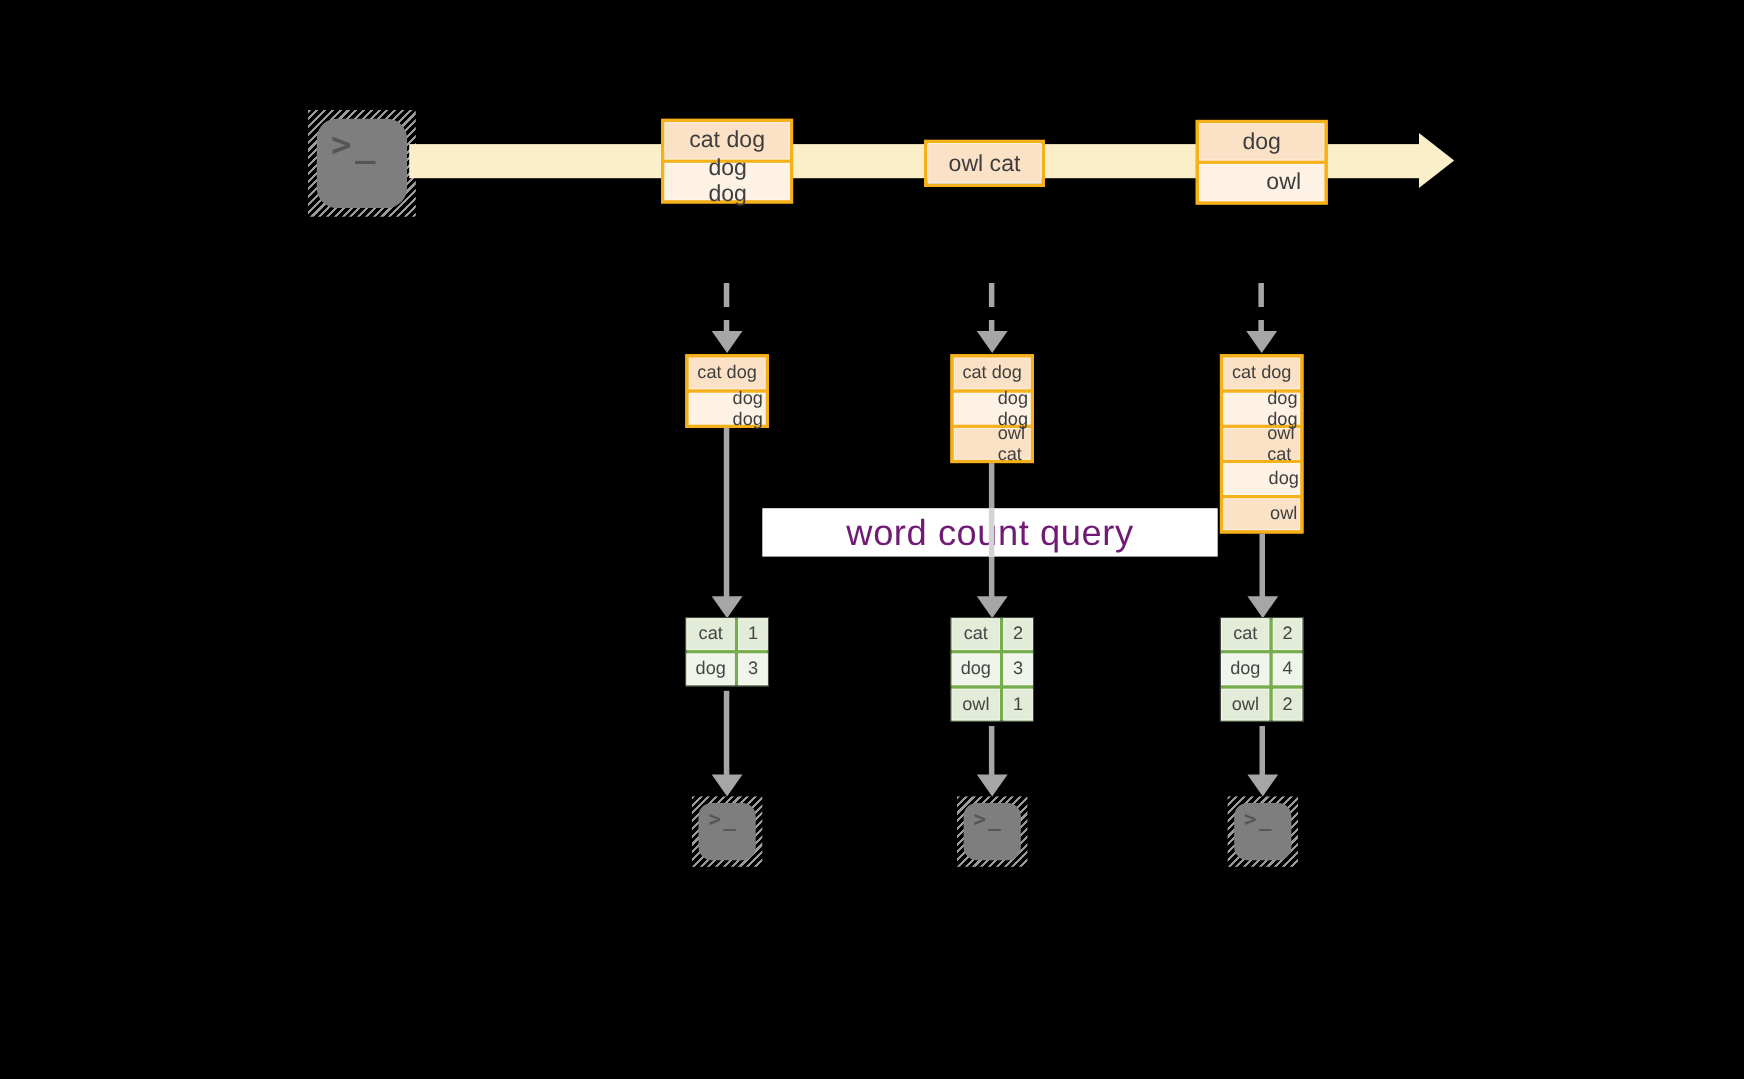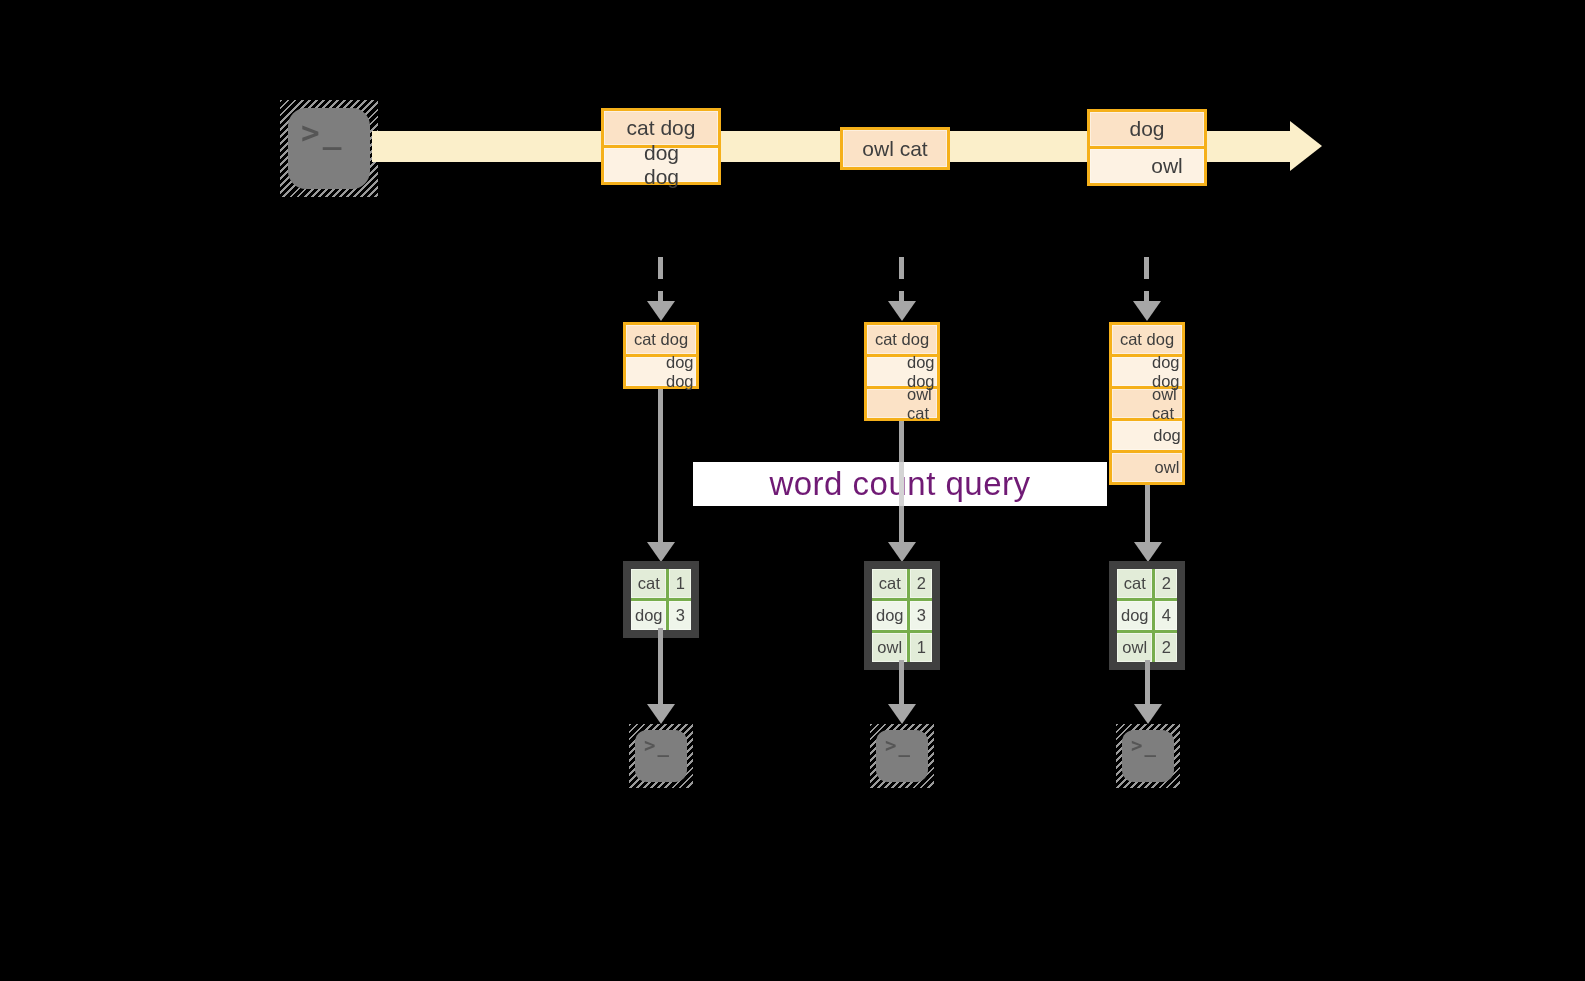--- a/index.html
+++ b/index.html
@@ -28,21 +28,21 @@
   .orow { display:flex; align-items:center; justify-content:center; color:#3e3e3e;
           box-shadow:inset 0 0 0 1px rgba(255,252,244,.55); }
   .orow + .orow { margin-top:3px;padding-left:40px; }
   .stream-box .orow { height:34px; font-size:21px; }
   .stream-box2 .orow { height:37px; font-size:21px; }
   .state-box .orow { height:29px; font-size:16.5px; }
   .peach { background:#FBE2C6; }
   .cream { background:#FDF2E3; }
 
   
-  .gtable { position:absolute; width:76px; border:8px solid #404040; background:#77AD4D; }
+  .gtable { position:absolute; width:76px; border:1px solid #404040; background:#77AD4D; }
   .grow { display:flex; height:29px; }
   .grow + .grow { margin-top:3px; }
   .gw { flex:1.65; display:flex; align-items:center; justify-content:center;
         font-size:16.5px; color:#454545; box-shadow:inset 0 0 0 1px rgba(250,253,247,.6); }
   .gc { flex:1; margin-left:3px; display:flex; align-items:center; justify-content:center;
         font-size:16.5px; color:#454545; box-shadow:inset 0 0 0 1px rgba(250,253,247,.6); }
   .gd .gw, .gd .gc { background:#E2ECD8; }
   .gl .gw, .gl .gc { background:#EFF5EA; }
 
   

